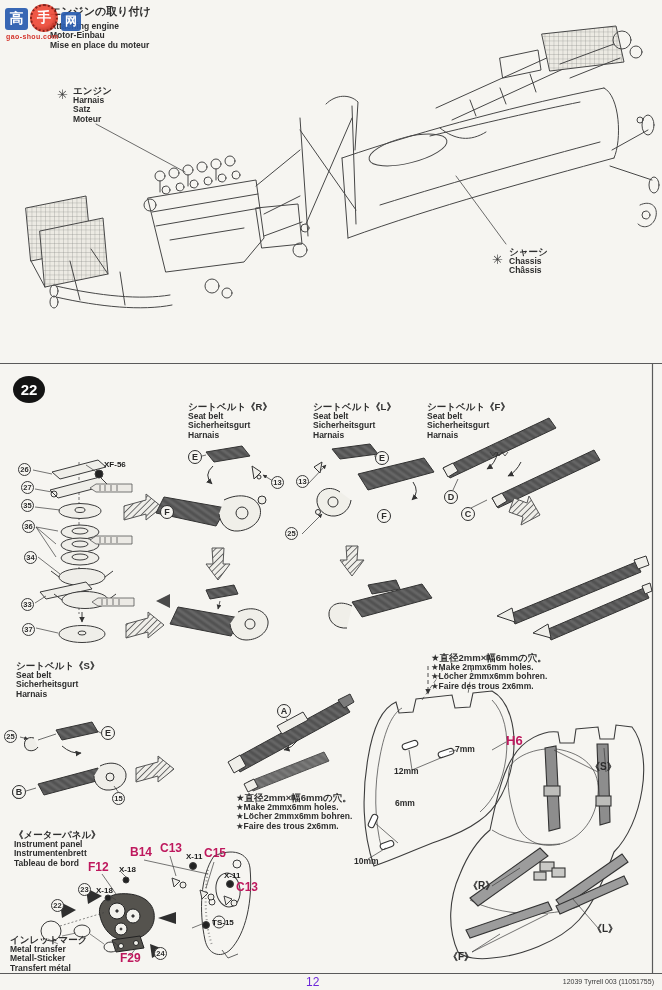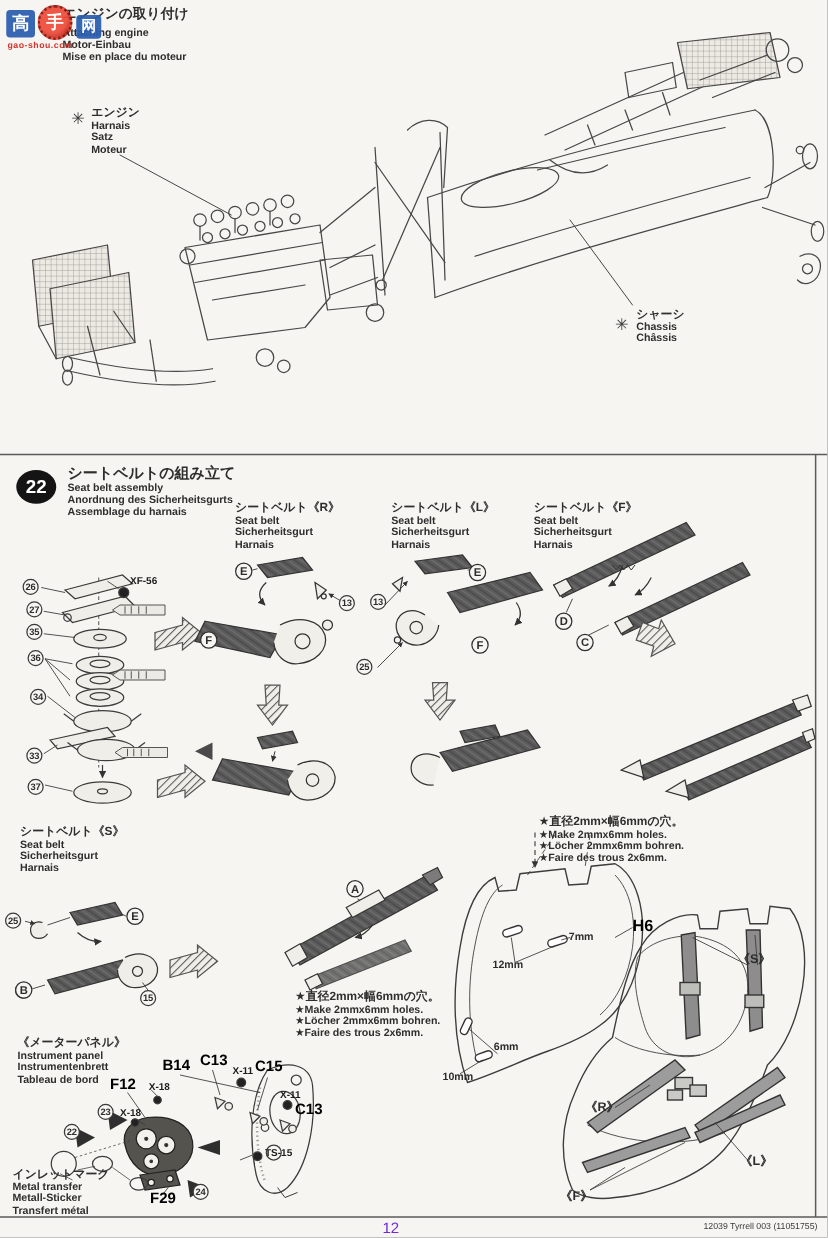--- a/index.html
+++ b/index.html
@@ -12,21 +12,21 @@
   .hdr .jp{font-size:11px;margin-bottom:5px;}
   .ttl .jp{font-size:12px;margin-bottom:2px;}
   .note{font-weight:600;}
   
   .cn{position:absolute;width:13px;height:13px;border:1.1px solid #3a3a3a;border-radius:50%;
       font-size:7.5px;font-weight:600;display:flex;align-items:center;justify-content:center;
       background:#f6f5f1;box-sizing:border-box;}
   .cl{position:absolute;width:14px;height:14px;border:1.2px solid #2f2f2f;border-radius:50%;
       font-size:9px;font-weight:700;display:flex;align-items:center;justify-content:center;
       background:#f6f5f1;box-sizing:border-box;}
-  .pn{position:absolute;font-size:12px;font-weight:700;color:#000000;}
+  .pn{position:absolute;font-size:12px;font-weight:700;color:#be185d;}
   .pp{position:absolute;font-size:8px;font-weight:700;color:#1c1c1c;}
   .dim{position:absolute;font-size:8.5px;font-weight:600;}
   .tag{position:absolute;font-size:10px;font-weight:700;}
   .star{position:absolute;font-size:13px;color:#3a3a3a;}
   .badge{position:absolute;left:13px;top:376px;width:32px;height:27px;background:#141414;border-radius:50%;
          color:#fff;font-size:15px;font-weight:700;display:flex;align-items:center;justify-content:center;}
   
   .wm{position:absolute;left:5px;top:3px;width:110px;height:40px;opacity:.93;z-index:5;}
   .wm-b{position:absolute;background:#2a5db0;color:#fff;font-weight:700;display:flex;align-items:center;
         justify-content:center;border-radius:3px;}
@@ -423,26 +423,20 @@
   </div>
 
   <span class="star" style="left:492px;top:252px">✳</span>
   <div class="lb" style="left:509px;top:247px">
     <div class="jp">シャーシ</div>
     <div>Chassis</div>
     <div>Châssis</div>
   </div>
 
   <div class="badge">22</div>
-  <div class="lb ttl" style="left:54px;top:374px">
-    <div class="jp">シートベルトの組み立て</div>
-    <div>Seat belt assembly</div>
-    <div>Anordnung des Sicherheitsgurts</div>
-    <div>Assemblage du harnais</div>
-  </div>
 
   <div class="lb" style="left:188px;top:402px">
     <div class="jp">シートベルト《R》</div>
     <div>Seat belt</div>
     <div>Sicherheitsgurt</div>
     <div>Harnais</div>
   </div>
   <div class="lb" style="left:313px;top:402px">
     <div class="jp">シートベルト《L》</div>
     <div>Seat belt</div>
@@ -528,21 +522,21 @@
   <span class="cl" style="left:375px;top:451px">E</span>
   <span class="cl" style="left:377px;top:509px">F</span>
   <span class="cl" style="left:444px;top:490px">D</span>
   <span class="cl" style="left:461px;top:507px">C</span>
   <span class="cl" style="left:101px;top:726px">E</span>
   <span class="cl" style="left:12px;top:785px">B</span>
   <span class="cl" style="left:277px;top:704px">A</span>
 
   <span class="dim" style="left:455px;top:744px">7mm</span>
   <span class="dim" style="left:394px;top:766px">12mm</span>
-  <span class="dim" style="left:395px;top:832px">6mm</span>
+  <span class="dim" style="left:395px;top:798px">6mm</span>
   <span class="dim" style="left:354px;top:856px">10mm</span>
 
   <span class="tag" style="left:590px;top:760px">《S》</span>
   <span class="tag" style="left:468px;top:879px">《R》</span>
   <span class="tag" style="left:592px;top:922px">《L》</span>
   <span class="tag" style="left:448px;top:950px">《F》</span>
 
   <div class="footer-page">12</div>
   <div class="footer-code">12039 Tyrrell 003 (11051755)</div>
 

